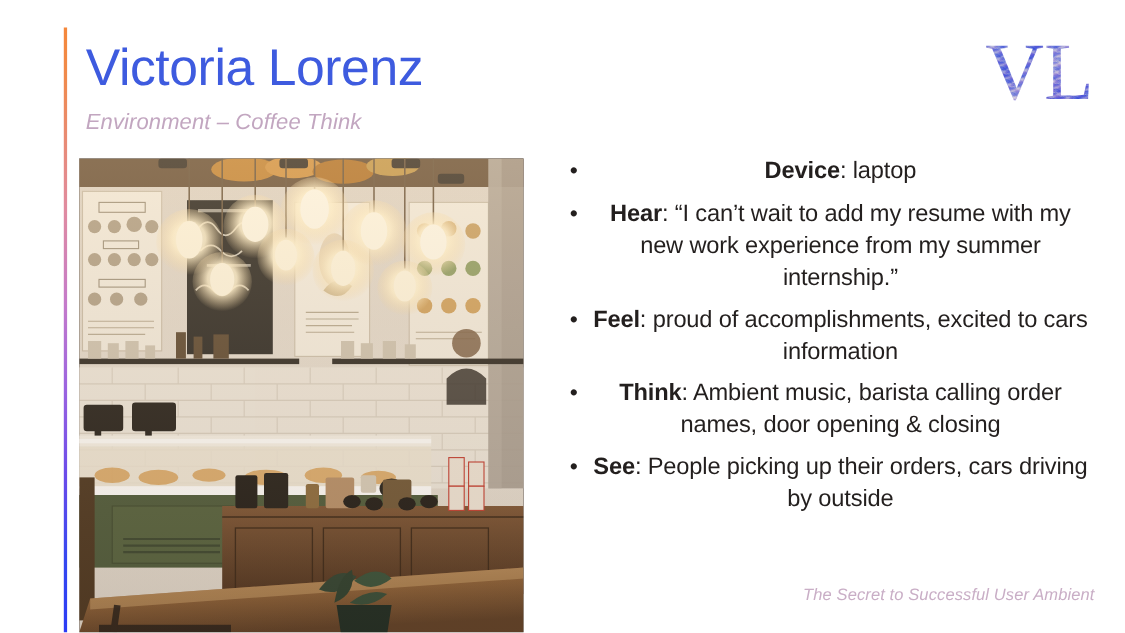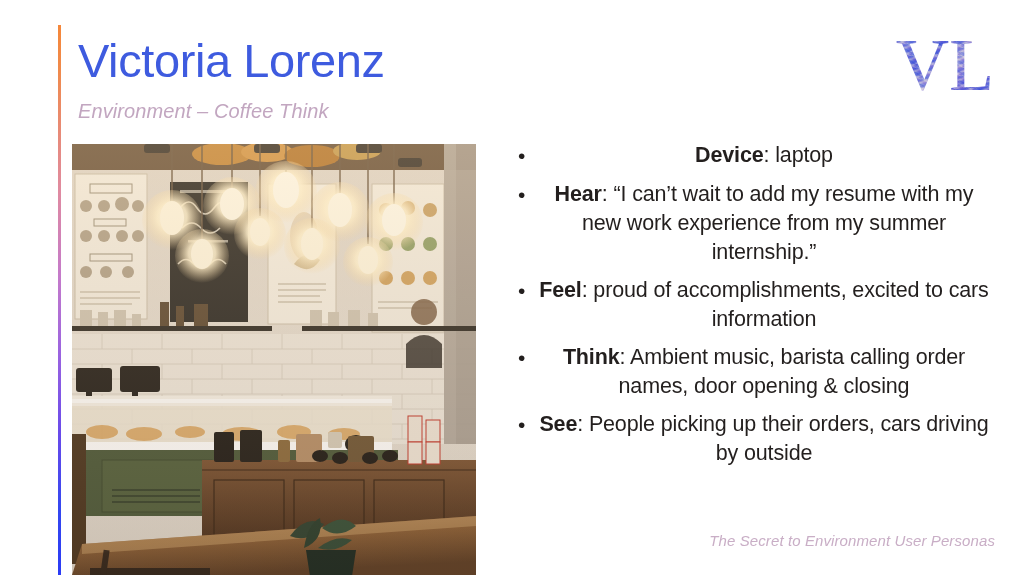--- a/index.html
+++ b/index.html
@@ -505,15 +505,15 @@
       <div class="bullet-text"><b>Think</b><span>: </span><span>Ambient music, barista calling order names, door opening &amp; closing</span></div>
     </div>
 
     <div class="bullet-row">
       <div class="bullet-dot">•</div>
       <div class="bullet-text"><b>See</b><span>: </span><span>People picking up their orders, cars driving by outside</span></div>
     </div>
 
   </div>
 
-  <div class="footer">The Secret to Environment User Personas</div>
+  <div class="footer">The Secret to Successful User Ambient</div>
 
 </div>
 
 </body></html>

